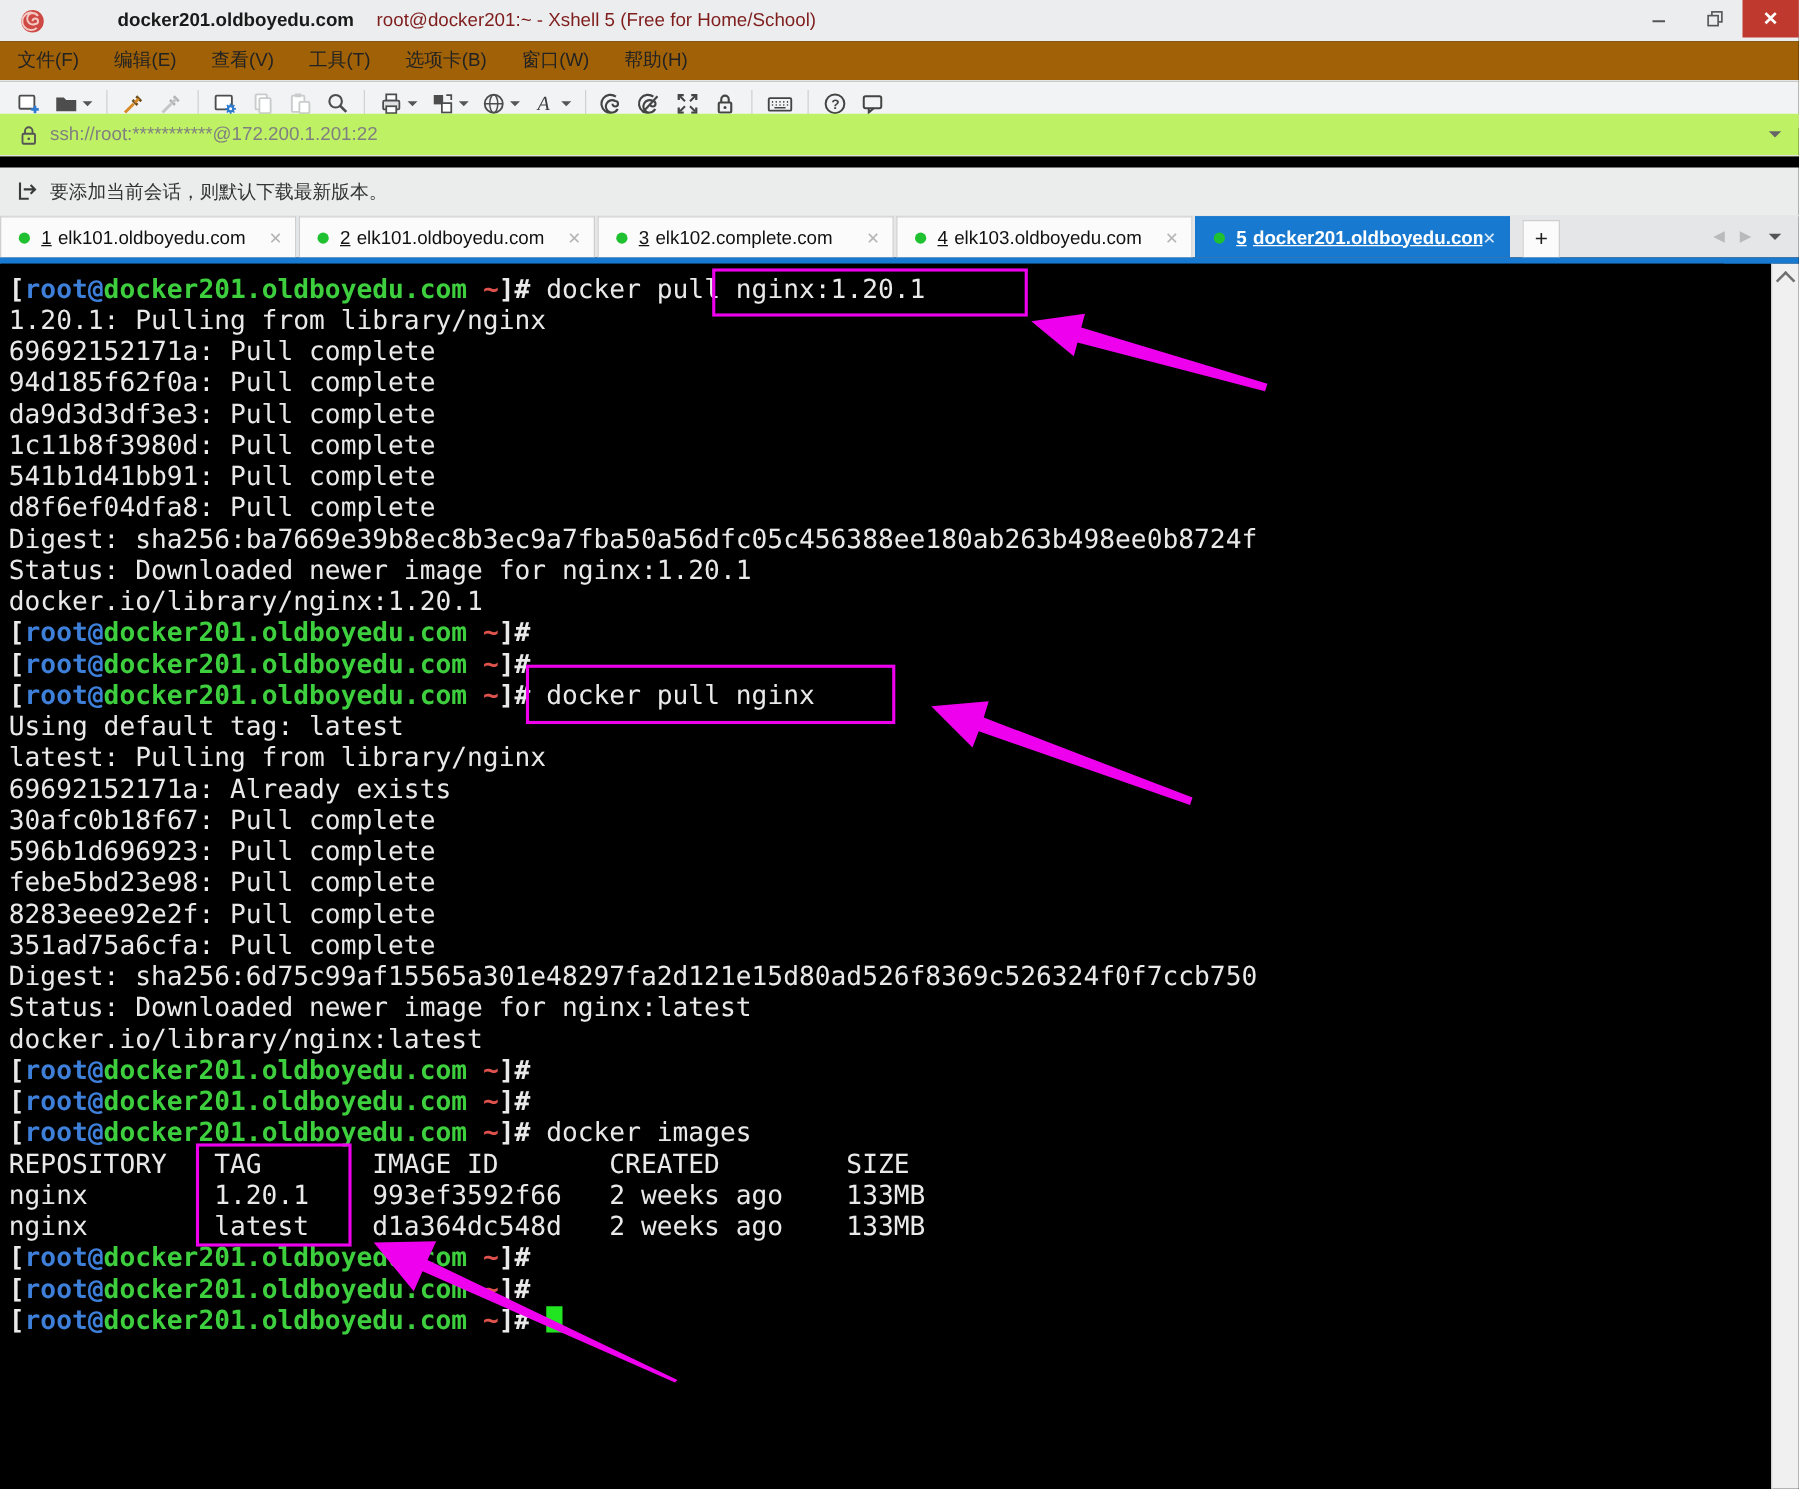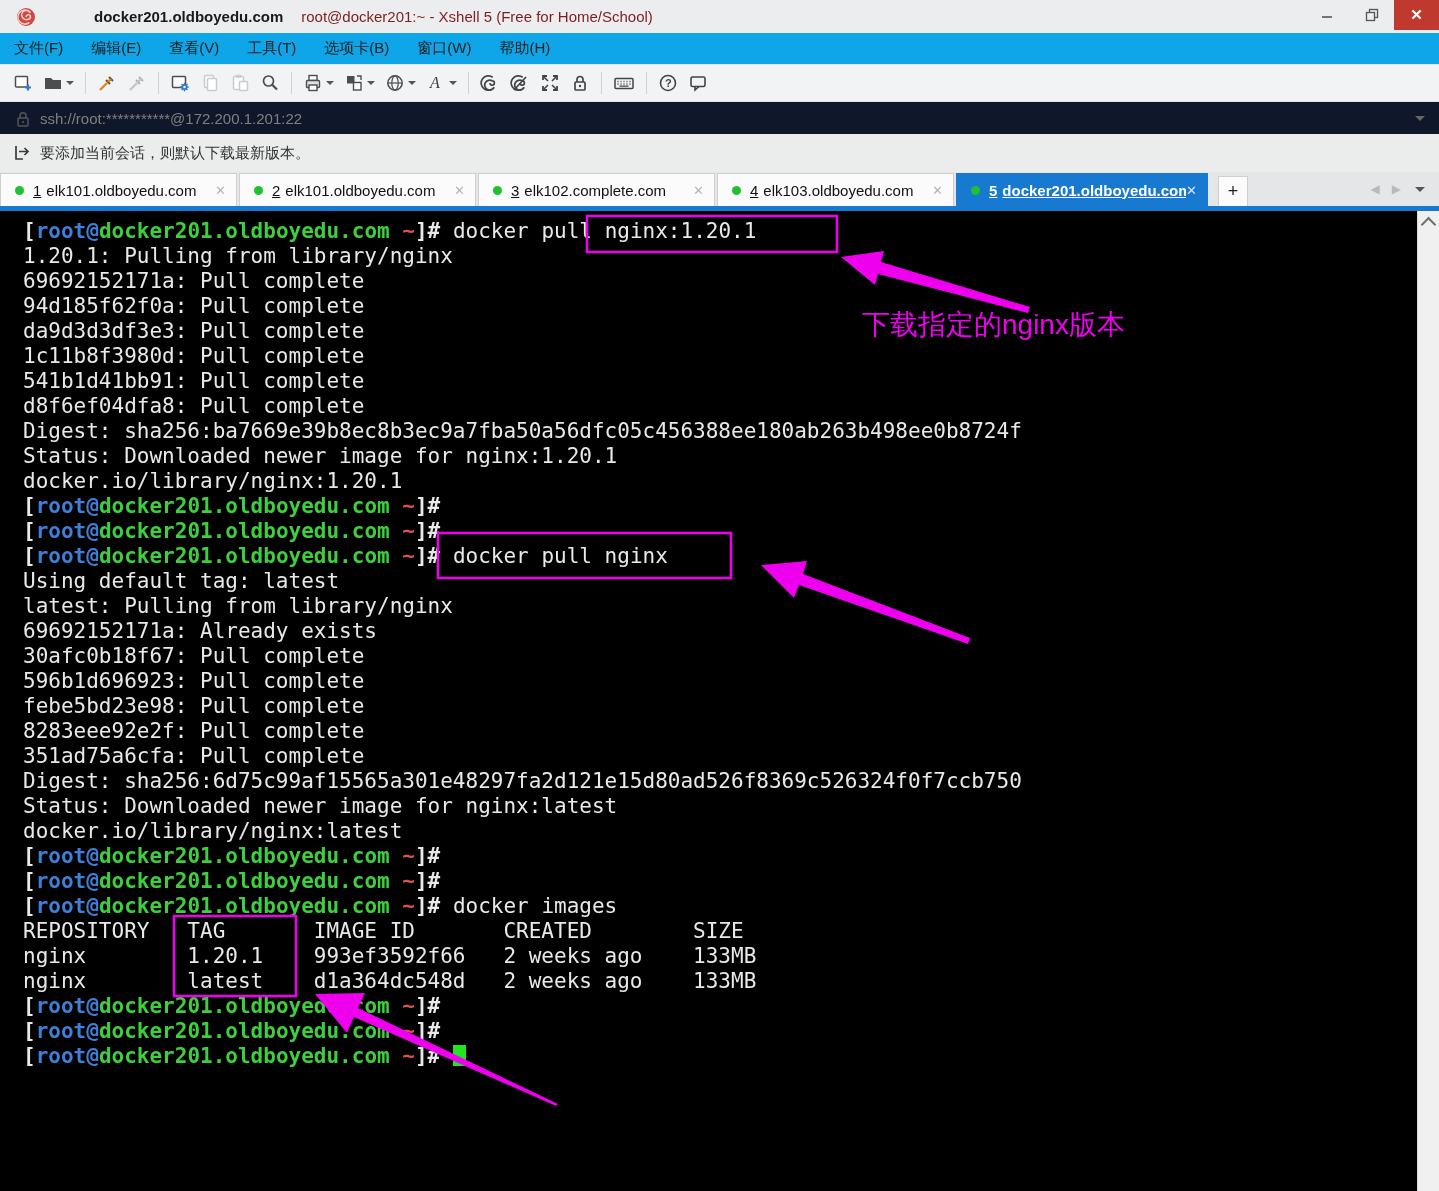--- a/index.html
+++ b/index.html
@@ -7,30 +7,30 @@
   .chrome{position:absolute;left:0;right:0;}
   
   .titlebar{top:0;height:33px;background:#ebedee;display:flex;align-items:center;}
   .app-icon{margin-left:16px;width:20px;height:20px;flex:0 0 auto;}
   .title-host{margin-left:58px;font-size:15px;font-weight:bold;color:#1a1a1a;}
   .title-rest{margin-left:18px;font-size:15px;color:#7f1d1d;}
   .win-btns{margin-left:auto;display:flex;height:33px;}
   .win-btn{width:45px;height:30px;display:flex;align-items:center;justify-content:center;color:#555;}
   .win-btn.close{background:#c0392e;color:#fff;font-size:15px;font-weight:bold;}
   
-  .menubar{top:33px;height:31px;background:#0ea5e9;display:flex;align-items:center;border-bottom:1px solid #e3e4e5;}
+  .menubar{top:33px;height:31px;background:#a16207;display:flex;align-items:center;border-bottom:1px solid #e3e4e5;}
   .menu-item{padding:0 14px;font-size:15px;color:#222;height:100%;display:flex;align-items:center;}
   
   .toolbar{top:65px;height:36px;background:#f2f3f4;display:flex;align-items:center;padding-left:8px;border-bottom:1px solid #e3e4e5;}
   .tbtn{height:28px;display:flex;align-items:center;justify-content:center;padding:0 5px;}
   .tsep{width:1px;height:22px;background:#cfd1d2;margin:0 6px;}
   .caret{width:0;height:0;border-left:4px solid transparent;border-right:4px solid transparent;border-top:4px solid #555;margin-left:3px;}
   .tbtn svg{display:block;}
   
-  .addrbar{top:102px;height:33px;background:#0f172a;display:flex;align-items:center;border-bottom:1px solid #e0e0e0;}
+  .addrbar{top:91px;height:33px;background:#bef264;display:flex;align-items:center;border-bottom:1px solid #e0e0e0;}
   .addr-lock{margin-left:16px;}
   .addr-url{margin-left:10px;font-size:15px;color:#808080;}
   .addr-caret{margin-left:auto;margin-right:14px;width:0;height:0;border-left:5px solid transparent;border-right:5px solid transparent;border-top:5px solid #666;}
   
   .infobar{top:134px;height:38px;background:#ebecec;display:flex;align-items:center;border-bottom:1px solid #dcdddd;}
   .info-icon{margin-left:12px;}
   .info-text{margin-left:8px;font-size:15px;color:#333;}
   
   .tabbar{top:172px;height:34px;background:#e4e6e7;display:flex;align-items:flex-end;}
   .tab{width:237px;height:33px;background:#fbfbfb;border:1px solid #cfcfcf;border-bottom:none;
@@ -42,21 +42,21 @@
   .tab.active{width:252px;background:#1879d0;border-color:#1879d0;}
   .tab.active .num,.tab.active .lbl{color:#fff;font-weight:bold;text-decoration:underline;}
   .tab.active .x{color:#d7e8f7;}
   .newtab{width:30px;height:30px;background:#fbfbfb;border:1px solid #cfcfcf;border-bottom:none;
     display:flex;align-items:center;justify-content:center;font-size:18px;color:#222;box-sizing:border-box;margin-left:8px;}
   .tabnav{margin-left:auto;display:flex;align-items:center;height:100%;}
   .tabnav .tri{font-size:12px;color:#b8babb;margin:0 6px;}
   .tabnav .dcaret{width:0;height:0;border-left:5px solid transparent;border-right:5px solid transparent;border-top:5px solid #555;margin:0 14px 0 8px;}
   .bluestrip{top:206px;height:5px;background:#1879d0;}
   
-  .terminal{position:absolute;top:211px;left:17px;width:1378px;height:980px;background:#000;}
+  .terminal{position:absolute;top:211px;left:1px;width:1378px;height:980px;background:#000;}
   .term-lines{position:absolute;top:8px;left:6px;white-space:pre;
     font-family:"DejaVu Sans Mono","Liberation Mono",monospace;font-size:21px;line-height:25px;}
   .tline{height:25px;}
   .c-w{color:#e9e9e9;font-weight:bold;}
   .c-b{color:#3d7fd9;font-weight:bold;}
   .c-g{color:#3ecf3e;font-weight:bold;}
   .c-r{color:#e0524d;font-weight:bold;}
   .c-cmd{color:#e9e9e9;}
   .c-out{color:#e9e9e9;text-align:right;}
   .cursor{display:inline-block;width:13px;height:21px;background:#22e522;vertical-align:-3px;}
@@ -303,18 +303,17 @@
 
   <svg class="ann-svg" width="1417" height="980" viewBox="0 0 1417 980">
     <rect x="570" y="5" width="250" height="36" fill="none" stroke="#ee00ee" stroke-width="2.5"></rect>
     <rect x="421" y="322" width="293" height="45" fill="none" stroke="#ee00ee" stroke-width="2.5"></rect>
     <rect x="157" y="705" width="122" height="80" fill="none" stroke="#ee00ee" stroke-width="2.5"></rect>
     <polygon points="824,46 867,40 864,51 1013,96 1011,102 861,63 858,74" fill="#ee00ee"></polygon>
     <polygon points="744,354 790,350 786,363 953,427 951,433 782,374 777,387" fill="#ee00ee"></polygon>
     <polygon points="298,783 348,782 341,797 541,893 539,895 337,806 330,822" fill="#ee00ee"></polygon>
   </svg>
 
-  <div class="ann-text ann-1">下载指定的nginx版本</div>
 </div>
 
 <div class="vscroll">
   <div class="up"></div>
 </div>
 
 </body></html>

